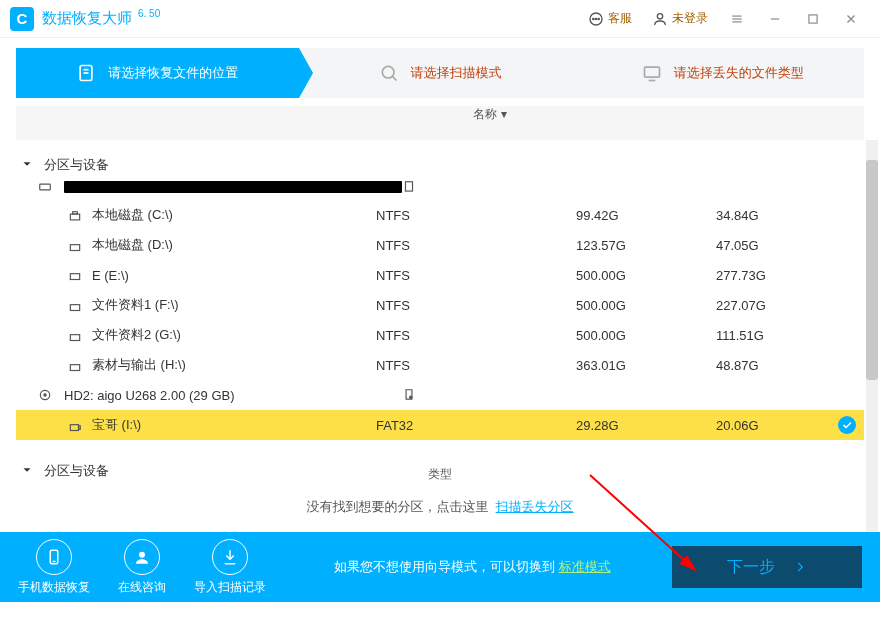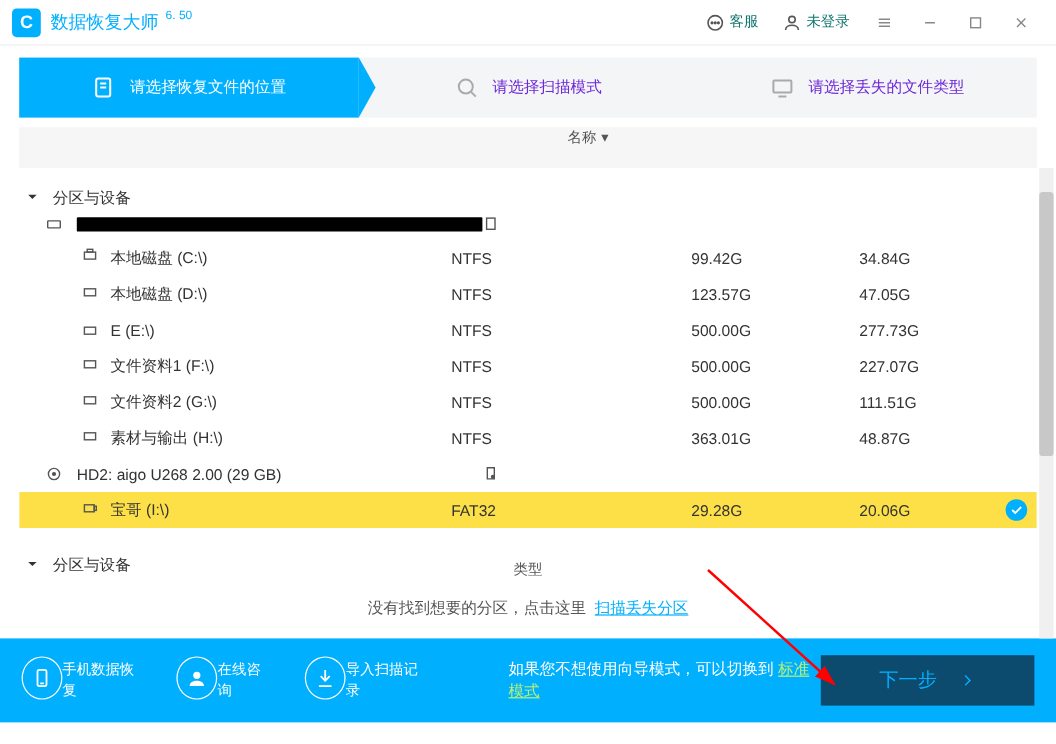--- a/index.html
+++ b/index.html
@@ -4,28 +4,28 @@
 <style>
 * { margin: 0; padding: 0; box-sizing: border-box; font-family: "Microsoft YaHei", "PingFang SC", Arial, sans-serif; }
 body { width: 880px; height: 620px; background: #fff; color: #333; font-size: 13px; overflow: hidden; position: relative; }
 
 
 .title-bar { height: 38px; display: flex; align-items: center; padding: 0 10px; border-bottom: 1px solid #eee; }
 .logo { width: 24px; height: 24px; background: #00b0ff; border-radius: 4px; display: flex; align-items: center; justify-content: center; color: #fff; font-weight: bold; font-size: 15px; margin-right: 8px; }
 .app-title { font-size: 15px; color: #00b0ff; margin-right: 6px; }
 .version { font-size: 10px; color: #00b0ff; align-self: flex-start; margin-top: 8px; }
 .title-spacer { flex: 1; }
-.title-btn { display: flex; align-items: center; padding: 0 10px; height: 38px; color: #0f766e; font-size: 12px; cursor: pointer; }
+.title-btn { display: flex; align-items: center; padding: 0 10px; height: 38px; color: #a16207; font-size: 12px; cursor: pointer; }
 .title-btn svg { width: 16px; height: 16px; margin-right: 4px; }
 .win-btn { width: 38px; height: 38px; display: flex; align-items: center; justify-content: center; cursor: pointer; color: #888; }
 .win-btn svg { width: 14px; height: 14px; }
 
 
 .steps { display: flex; height: 50px; margin: 10px 16px 8px 16px; background: #f4f5f6; }
-.step { flex: 1; display: flex; align-items: center; justify-content: center; position: relative; color: #6d28d9; font-size: 13px; }
+.step { flex: 1; display: flex; align-items: center; justify-content: center; position: relative; color: #c2410c; font-size: 13px; }
 .step.active { background: #00b0ff; color: #fff; }
 .step.active::after { content: ""; position: absolute; right: -14px; top: 0; border-left: 14px solid #00b0ff; border-top: 25px solid transparent; border-bottom: 25px solid transparent; z-index: 2; }
 .step-ico { width: 20px; height: 20px; margin-right: 12px; display: flex; align-items: center; justify-content: center; }
 .step-ico svg { width: 20px; height: 20px; }
 
 
 .thead { display: flex; align-items: center; height: 34px; margin: 0 16px; background: #f6f6f6; font-size: 12px; color: #555; flex-direction: column; }
 .col-name { flex: 0 0 360px; padding-left: 100px; }
 .col-type { flex: 0 0 200px; }
 .col-total { flex: 0 0 140px; }
@@ -37,35 +37,35 @@
 .scrollbar { position: absolute; right: -14px; top: 0; width: 12px; height: 100%; background: #f0f0f0; }
 .scrollbar-thumb { width: 12px; background: #c8c8c8; border-radius: 3px; }
 
 .section-row { display: flex; align-items: flex-end; height: 34px; font-size: 13px; color: #333; }
 .section-row .chev { margin: 0 10px 0 4px; }
 .disk-row { display: flex; align-items: center; height: 30px; padding-left: 22px; font-size: 13px; color: #333; }
 .disk-row .ico { margin-right: 10px; display: flex; width: 16px; }
 .part-row { display: flex; align-items: center; height: 30px; padding-left: 52px; font-size: 13px; color: #333; }
 .part-row.selected { background: #fde047; }
 .part-row .ico { margin-right: 8px; display: flex; width: 16px; }
-.part-row .pname { flex: 0 0 308px; display: flex; align-items: flex-start; }
+.part-row .pname { flex: 0 0 308px; display: flex; align-items: flex-end; }
 .part-row .ptype { flex: 0 0 200px; }
 .part-row .ptotal { flex: 0 0 140px; }
 .part-row .pfree { flex: 0 0 100px; }
 .disk-row .dname { flex: 0 0 338px; display: flex; align-items: center; }
 .disk-row .dtype { flex: 0 0 200px; display: flex; }
 .check-badge { width: 18px; height: 18px; background: #00b0ff; border-radius: 50%; display: flex; align-items: center; justify-content: center; margin-left: auto; margin-right: 8px; }
 .check-badge svg { width: 12px; height: 12px; }
 
 .lost-hint { text-align: center; padding: 18px 0 6px 0; font-size: 13px; color: #555; }
 .lost-hint a { color: #00b0ff; text-decoration: underline; cursor: pointer; }
 
 
 .footer { height: 70px; background: #00b0ff; display: flex; align-items: center; padding: 0 18px; color: #fff; font-size: 12px; }
-.fcol { display: flex; align-items: center; margin-right: 28px; cursor: pointer; }
+.fcol { display: flex; flex-direction: column; align-items: center; margin-right: 28px; cursor: pointer; }
 .fcol .ficon { width: 36px; height: 36px; border: 1.5px solid #fff; border-radius: 50%; display: flex; align-items: center; justify-content: center; margin-bottom: 4px; }
 .fcol .ficon svg { width: 18px; height: 18px; }
 .fmsg { margin-left: 40px; font-size: 13px; color: #fff; }
 .fmsg .mode-link { color: #b4f07a; text-decoration: underline; cursor: pointer; }
 .next-btn { margin-left: auto; width: 190px; height: 42px; background: #0c4a6e; color: #00b0ff; font-size: 16px; display: flex; align-items: center; justify-content: center; cursor: pointer; border-radius: 0; }
 .next-btn svg { width: 14px; height: 14px; margin-left: 18px; }
 
 
 .arrow-overlay { position: absolute; pointer-events: none; left: 585px; top: 470px; }
 

